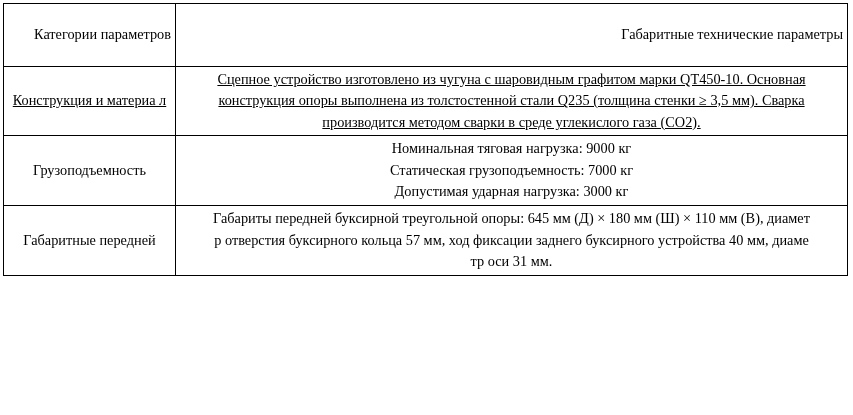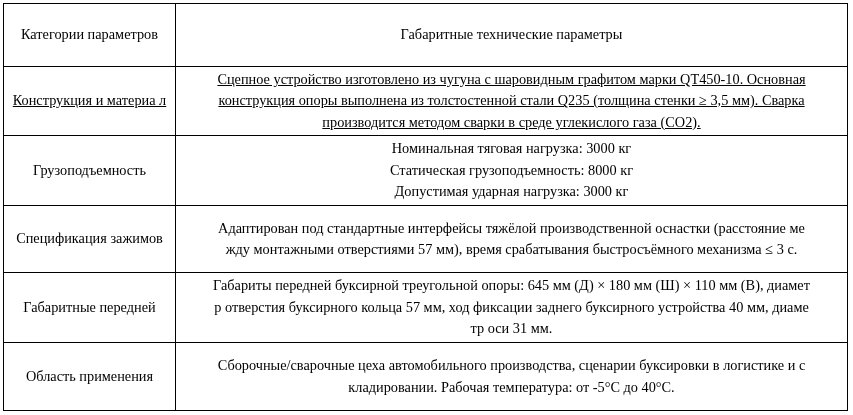--- a/index.html
+++ b/index.html
@@ -27,21 +27,21 @@
       border: 1.5px solid #000000;
       text-align: center;
       vertical-align: middle;
       font-size: 14.3px;
       line-height: 21.5px;
       padding: 0 4px;
       word-break: break-all;
     }
     col.col-cat { width: 172px; }
     col.col-val { width: 672px; }
-    tr.row-header td { height: 62px; }
+    tr.row-header td { height: 62px; text-align: right; }
     tr.row-1 td { height: 68px; text-decoration: underline; }
     tr.row-2 td { height: 69px; }
     tr.row-3 td { height: 66px; }
     tr.row-4 td { height: 69px; }
     tr.row-5 td { height: 67px; }
     td.cat { padding: 0 2px; }
     .line { display: block; }
   </style>
 </head>
 <body>
@@ -62,44 +62,30 @@
       <td>
         <span class="line">Сцепное устройство изготовлено из чугуна с шаровидным графитом марки QT450-10. Основная</span>
         <span class="line">конструкция опоры выполнена из толстостенной стали Q235 (толщина стенки ≥ 3,5 мм). Сварка</span>
         <span class="line">производится методом сварки в среде углекислого газа (CO2).</span>
       </td>
     </tr>
 
     <tr class="row-2">
       <td class="cat">Грузоподъемность</td>
       <td>
-        <span class="line">Номинальная тяговая нагрузка: 3000 кг</span>
-        <span class="line">Статическая грузоподъемность: 8000 кг</span>
+        <span class="line">Номинальная тяговая нагрузка: 9000 кг</span>
+        <span class="line">Статическая грузоподъемность: 7000 кг</span>
         <span class="line">Допустимая ударная нагрузка: 3000 кг</span>
       </td>
     </tr>
 
-    <tr class="row-3">
-      <td class="cat">Спецификация зажимов</td>
-      <td>
-        <span class="line">Адаптирован под стандартные интерфейсы тяжёлой производственной оснастки (расстояние ме</span>
-        <span class="line">жду монтажными отверстиями 57 мм), время срабатывания быстросъёмного механизма ≤ 3 с.</span>
-      </td>
-    </tr>
 
     <tr class="row-4">
       <td class="cat">Габаритные передней</td>
       <td>
         <span class="line">Габариты передней буксирной треугольной опоры: 645 мм (Д) × 180 мм (Ш) × 110 мм (В), диамет</span>
         <span class="line">р отверстия буксирного кольца 57 мм, ход фиксации заднего буксирного устройства 40 мм, диаме</span>
         <span class="line">тр оси 31 мм.</span>
       </td>
     </tr>
 
-    <tr class="row-5">
-      <td class="cat">Область применения</td>
-      <td>
-        <span class="line">Сборочные/сварочные цеха автомобильного производства, сценарии буксировки в логистике и с</span>
-        <span class="line">кладировании. Рабочая температура: от -5°C до 40°C.</span>
-      </td>
-    </tr>
   </tbody>
 </table>
 
 </body></html>

